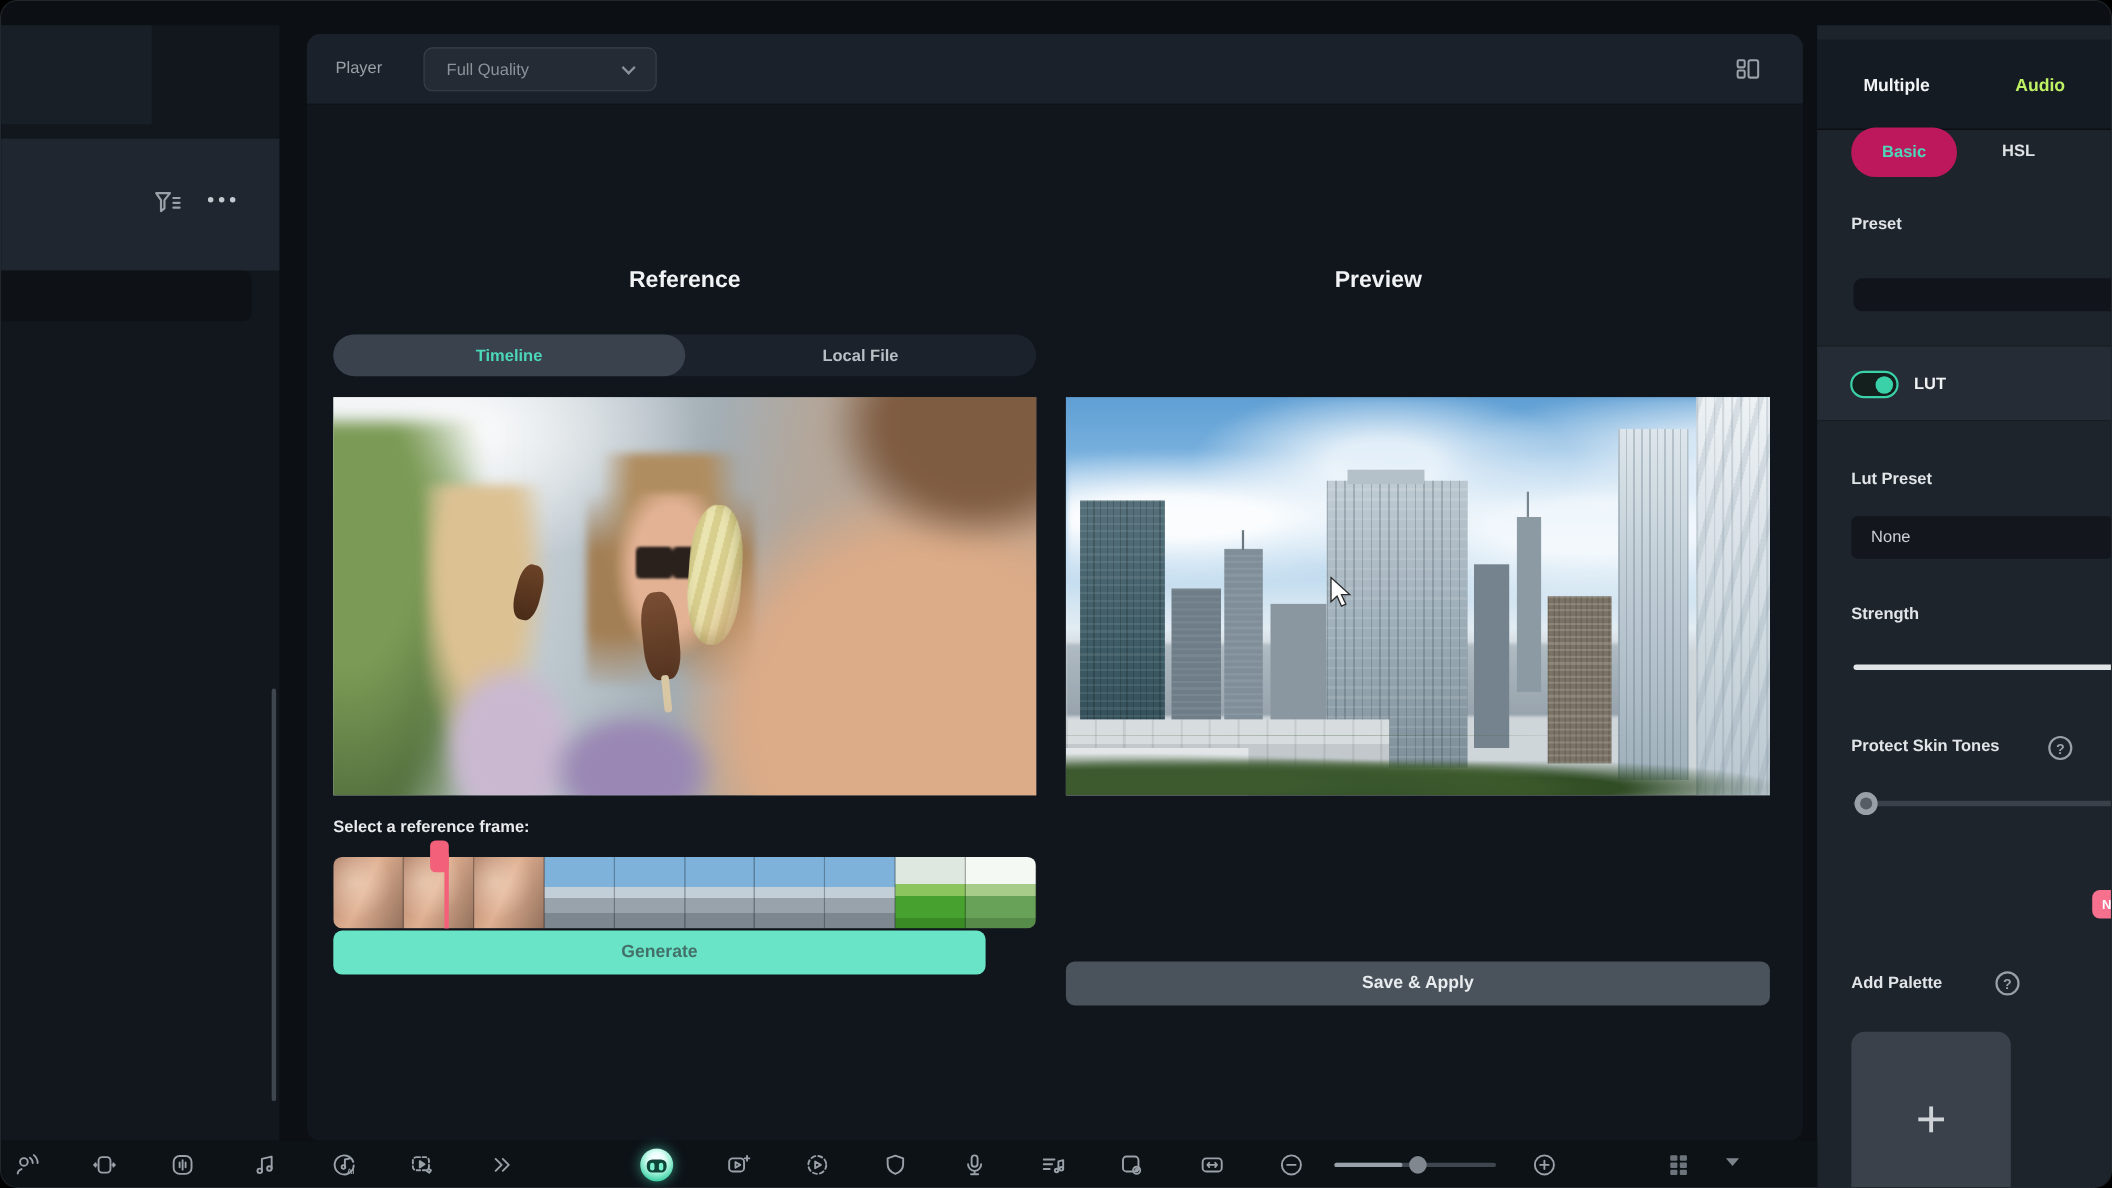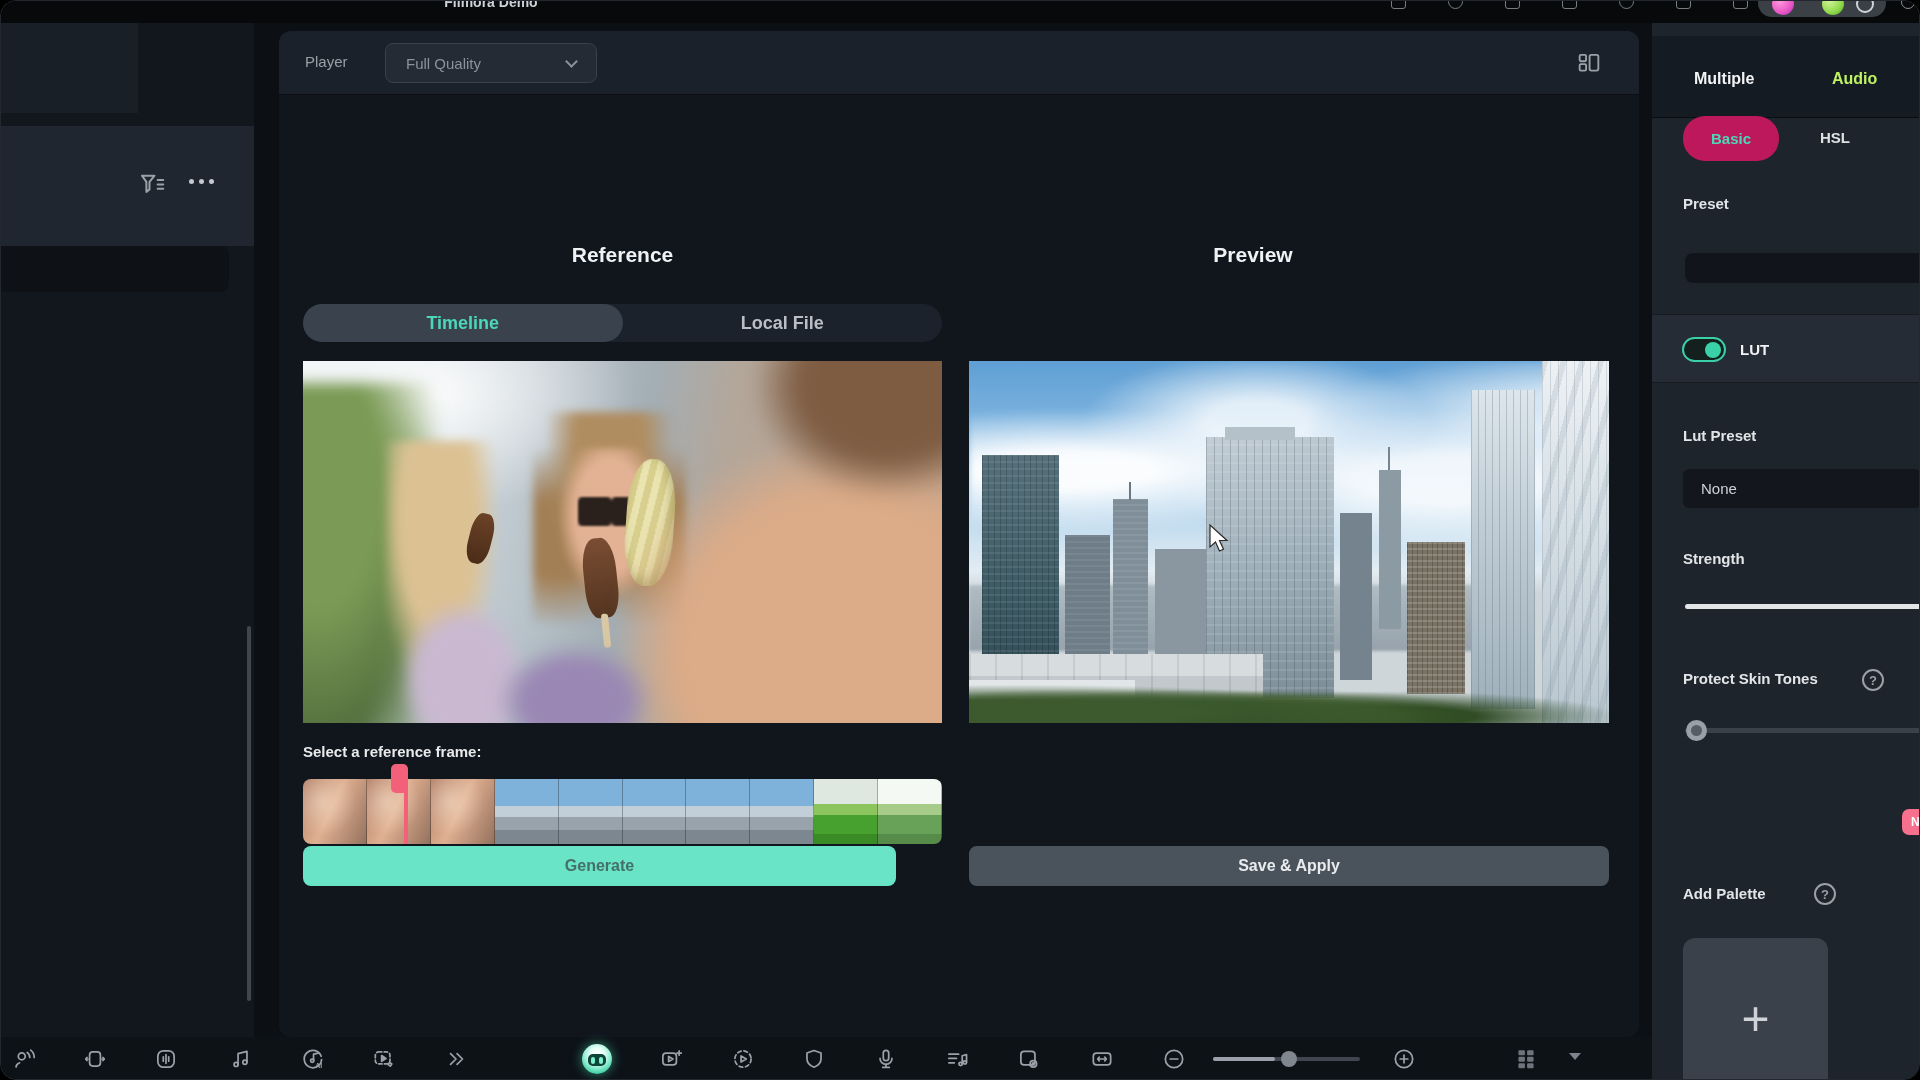--- a/index.html
+++ b/index.html
@@ -36,21 +36,21 @@
   .quality-dd { position:absolute; left:106px; top:12px; width:212px; height:40px; background:#242b34; border:1px solid #39414b; border-radius:8px; display:flex; align-items:center; }
   .quality-dd span { margin-left:20px; font-size:15px; color:#8b929a; }
   .chev { position:absolute; right:20px; top:13px; width:9px; height:9px; border-right:2px solid #8b929a; border-bottom:2px solid #8b929a; transform:rotate(45deg); }
   .c-layout-ico { position:absolute; right:36px; top:18px; width:28px; height:28px; }
 
   .col-title { position:absolute; top:210px; height:28px; line-height:28px; text-align:center; font-size:21px; font-weight:bold; color:#f0f2f4; }
   .ref-title { left:24px; width:639px; }
   .prev-title { left:654px; width:640px; }
 
   .tabs { position:absolute; left:24px; top:273px; width:639px; height:38px; background:#1b222b; border-radius:19px; display:flex; }
-  .tab { flex:1; display:flex; align-items:center; justify-content:center; font-size:18px; font-weight:600; color:#b9bfc5; border-radius:19px; }
+  .tab { flex:1; display:flex; align-items:center; justify-content:center; font-size:15px; font-weight:600; color:#b9bfc5; border-radius:19px; }
   .tab.active { background:#39424d; color:#4cd7b8; }
 
   .img { position:absolute; overflow:hidden; }
   .ref-img { left:24px; top:330px; width:639px; height:362px;
     background:linear-gradient(100deg,#eef2f4 0%,#d6dee3 20%,#b7c2c9 38%,#a3aeb5 50%,#b3a79b 62%,#c2a38c 100%); }
   .ref-img > div { position:absolute; }
   .r-sky { left:0; top:0; width:55%; height:45%; background:radial-gradient(ellipse at 35% 20%,rgba(255,255,255,.9),rgba(255,255,255,0) 65%); }
   .r-foliage { left:-6%; top:6%; width:32%; height:110%; filter:blur(7px);
     background:radial-gradient(ellipse at 25% 25%,#7b9a55 0 30%,rgba(123,154,85,0) 60%),
                radial-gradient(ellipse at 15% 65%,#54713f 0 35%,rgba(84,113,63,0) 65%),
@@ -139,21 +139,21 @@
               linear-gradient(115deg,#b08068 0%,#e0b092 45%,#93705c 100%); }
   .t-city { background:linear-gradient(180deg,#7fb2da 0 42%,#c3cfd8 42% 58%,#98a3ac 58% 78%,#7d8790 78%); }
   .t-field { background:linear-gradient(180deg,#dfe8e0 0 38%,#8cc45e 38% 55%,#47a12e 55% 85%,#3a8a26 85%); }
   .tile:last-child { filter:saturate(.6) brightness(1.08); }
   .pin-stem { position:absolute; left:125px; top:745px; width:4px; height:68px; background:#f2607a; }
   .pin-head { position:absolute; left:112px; top:733px; width:17px; height:29px; background:#f2607a; border-radius:5px; }
 
   .btn { position:absolute; top:815px; height:40px; border-radius:8px; display:flex; align-items:center; justify-content:center;
          font-size:16px; font-weight:bold; }
   .generate { left:24px; width:593px; background:#69e4c7; color:#44706a; }
-  .save { left:690px; width:640px; background:#4a525b; color:#e9ecee; }
+  .save { left:690px; width:640px; background:#4a525b; color:#e9ecee;margin-top:28px; }
 
   
   .rpanel { position:absolute; left:1651px; top:22px; width:269px; height:1058px; background:#1d242c; }
   .rp-header { position:absolute; left:0; top:0; width:269px; height:82px; background:#151b22; border-bottom:1px solid #0a0d10;margin-top:13px; }
   .rp-tab { position:absolute; top:34px; font-size:16px; font-weight:bold; }
   .rp-tab.multiple { left:42px; color:#f2f4f6; }
   .rp-tab.audio { left:180px; color:#bef264; }
   .mode-pill { position:absolute; left:31px; top:93px; width:96px; height:45px; border-radius:22px; background:#be185d;
                display:flex; align-items:center; justify-content:center; font-size:15px; font-weight:bold; color:#4cd7b8; }
   .mode-hsl { position:absolute; left:168px; top:106px; font-size:15px; font-weight:bold; color:#dde1e4;text-align:center; }
@@ -197,38 +197,20 @@
   .caret { position:absolute; left:1568px; top:16px; width:0; height:0; border-left:6px solid transparent;
            border-right:6px solid transparent; border-top:7px solid #7d848b; }
 
   svg.stroke { stroke:#9aa1a8; stroke-width:1.6; fill:none; stroke-linecap:round; stroke-linejoin:round; }
 </style>
 </head>
 <body>
 
 <div class="app">
 
-  <div class="titlebar">
-    <div class="tb-title-clip">
-      <div class="tb-title">Filmora Demo</div>
-    </div>
-    <span class="tb-ico" style="left:1390px"></span>
-    <span class="tb-ico round" style="left:1447px"></span>
-    <span class="tb-ico" style="left:1504px"></span>
-    <span class="tb-ico" style="left:1561px"></span>
-    <span class="tb-ico round" style="left:1618px"></span>
-    <span class="tb-ico" style="left:1675px"></span>
-    <span class="tb-ico" style="left:1732px"></span>
-    <div class="tb-pill">
-      <span class="tb-av pink"></span>
-      <span class="tb-av green"></span>
-      <span class="tb-av glyph"></span>
-    </div>
-    <span class="tb-stub-right"></span>
-  </div>
 
   <div class="sidebar">
     <div class="sb-corner"></div>
     <div class="sb-filterband">
       <svg class="stroke sb-filter" viewBox="0 0 24 24">
         <path d="M4 4.5h10l-4 5v6l-2.5 2v-8z"></path>
           <path d="M16.5 8h4.5 M16.5 11.5h4.5 M16.5 15h4.5"></path>
       </svg>
       <div class="sb-more">
           <i></i>

